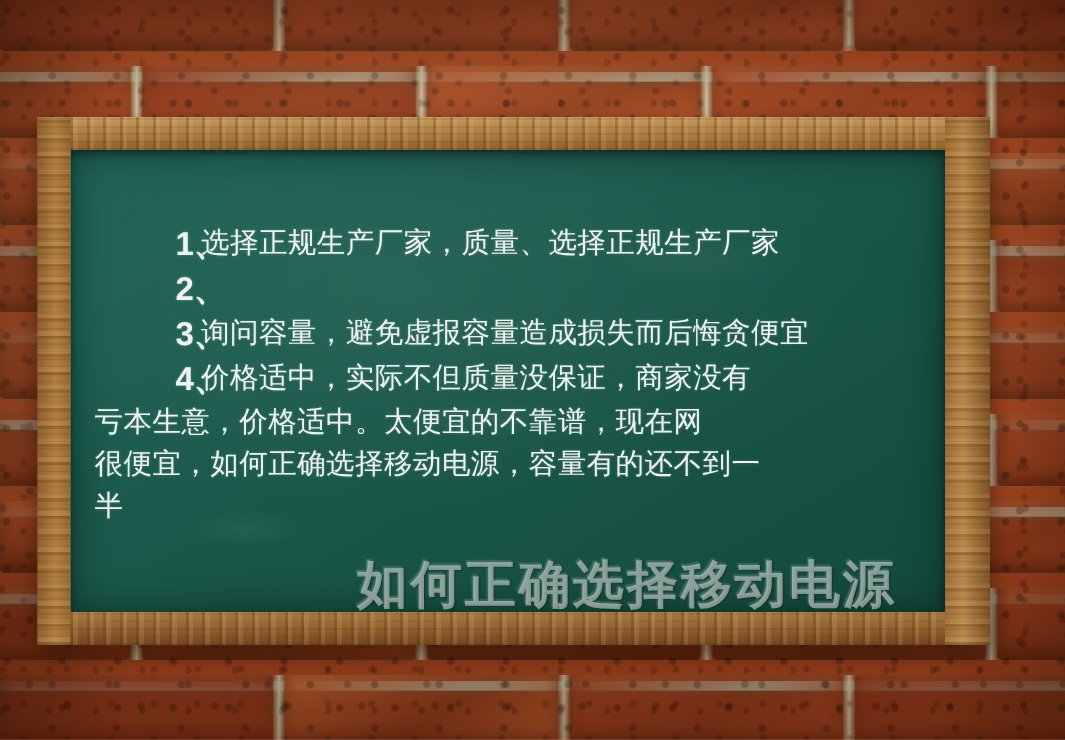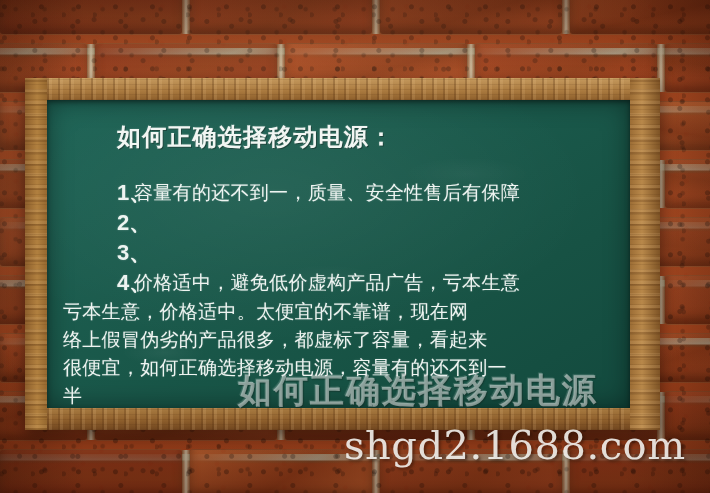--- a/index.html
+++ b/index.html
@@ -258,49 +258,47 @@
       <div class="frame-top"></div>
       <div class="frame-bottom"></div>
       <div class="frame-left"></div>
       <div class="frame-right"></div>
     </div>
 
     <div class="chalk">
       <div class="chalkdust"></div>
 
       <div class="content">
-        <div class="title">如何正确选择移动电源：</div>
 
         <div class="items">
 
           <div class="item">
             <span class="num">1、</span>
-            <span class="itxt">容量有的还不到一，质量、安全性售后有保障</span>
+            <span class="itxt">选择正规生产厂家，质量、选择正规生产厂家</span>
           </div>
 
           <div class="item">
             <span class="num">2、</span>
           </div>
 
           <div class="item">
             <span class="num">3、</span>
+            <span class="itxt">询问容量，避免虚报容量造成损失而后悔贪便宜</span>
           </div>
 
           <div class="block4">
             <div class="item">
               <span class="num">4、</span>
-              <span class="itxt">价格适中，避免低价虚构产品广告，亏本生意</span>
+              <span class="itxt">价格适中，实际不但质量没保证，商家没有</span>
             </div>
             <div class="cont">亏本生意，价格适中。太便宜的不靠谱，现在网</div>
-            <div class="cont">络上假冒伪劣的产品很多，都虚标了容量，看起来</div>
             <div class="cont">很便宜，如何正确选择移动电源，容量有的还不到一</div>
             <div class="cont">半</div>
           </div>
 
         </div>
       </div>
     </div>
   </div>
 
   <div class="wm-company">如何正确选择移动电源</div>
-  <div class="wm-url">shgd2.1688.com</div>
 
 </div>
 
 </body></html>

